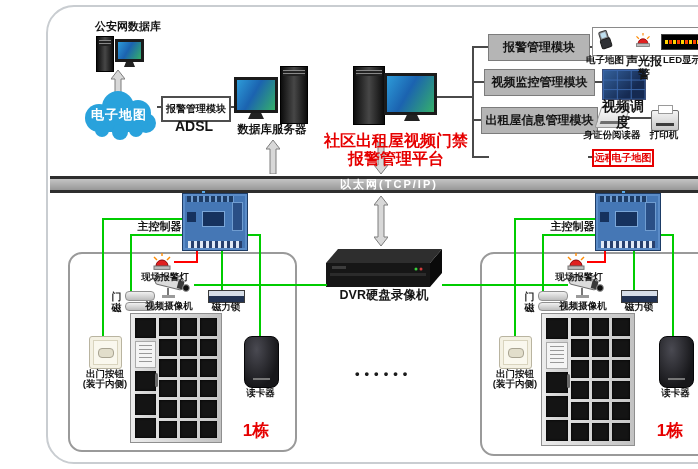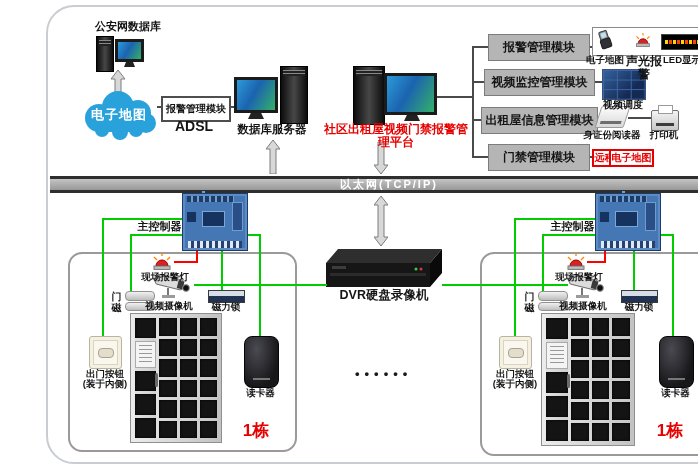--- a/index.html
+++ b/index.html
@@ -121,21 +121,21 @@
     <svg width="14" height="34" viewBox="0 0 14 34">
         <polygon points="7,0 14,9 10,9 10,34 4,34 4,9 0,9" fill="#d8d8d8" stroke="#7d7d7d"></polygon>
       </svg>
   </div>
 
   <div class="abs" style="left:311px;top:64px;width:90px;height:60px;z-index:3">
     <div class="tower" style="left:2px;top:2px;width:30px;height:57px"></div>
     <div class="monitor" style="left:33px;top:9px;width:53px;height:42px"></div>
     <div class="stand" style="left:53px;top:51px;width:16px;height:6px"></div>
   </div>
-  <div class="lbl red" style="left:280px;top:123px;width:152px;font-size:12px">社区出租屋视频门禁报警管理平台</div>
+  <div class="lbl red" style="left:280px;top:132px;width:152px;font-size:16px">社区出租屋视频门禁报警管理平台</div>
   <div class="abs" style="left:334px;top:142px;z-index:2">
     <svg width="14" height="32" viewBox="0 0 14 32">
         <polygon points="7,32 14,23 10,23 10,0 4,0 4,23 0,23" fill="#d8d8d8" stroke="#7d7d7d"></polygon>
       </svg>
   </div>
 
   <div class="line" style="left:388px;top:96px;width:44px;height:2px"></div>
   <div class="line" style="left:432px;top:46px;width:2px;height:112px"></div>
   <div class="line" style="left:432px;top:46px;width:17px;height:2px"></div>
   <div class="line" style="left:432px;top:81px;width:13px;height:2px"></div>
@@ -166,30 +166,29 @@
     </svg>
   </div>
   <div class="ledbox" style="left:621px;top:34px;width:40px;height:14px"></div>
   <div class="lbl" style="left:544px;top:55px;width:42px;font-size:9.5px">电子地图</div>
   <div class="lbl" style="left:583px;top:55px;width:42px;font-size:12px">声光报警</div>
   <div class="lbl" style="left:620px;top:55px;width:44px;font-size:9.5px">LED显示</div>
 
   <div class="module" style="left:444px;top:69px;width:109px;height:25px">视频监控管理模块</div>
   <div class="line" style="left:553px;top:81px;width:9px;height:2px"></div>
   <div class="videowall" style="left:562px;top:69px;width:42px;height:29px"></div>
-  <div class="lbl" style="left:560px;top:99px;width:46px;font-size:10px">视频调度</div>
+  <div class="lbl" style="left:560px;top:99px;width:46px;font-size:14px">视频调度</div>
 
   <div class="module" style="left:441px;top:107px;width:115px;height:25px">出租屋信息管理模块</div>
   <div class="idreader" style="left:558px;top:106px;width:27px;height:20px"></div>
   <div class="line" style="left:588px;top:117px;width:23px;height:2px"></div>
   <div class="printer" style="left:611px;top:110px;width:26px;height:19px"></div>
   <div class="lbl" style="left:542px;top:130px;width:60px;font-size:9.5px">身证份阅读器</div>
   <div class="lbl" style="left:607px;top:130px;width:34px;font-size:9.5px">打印机</div>
 
-  <div class="module" style="left:448px;top:144px;width:100px;height:25px">门禁管理模块</div>
   <div class="line" style="left:548px;top:156px;width:4px;height:2px"></div>
   <div class="redbox" style="left:552px;top:149px;width:45px;height:18px">远程控制</div>
   <div class="line" style="left:597px;top:157px;width:5px;height:2px"></div>
   <div class="redbox" style="left:569px;top:149px;width:45px;height:18px">电子地图</div>
 
   <div class="ethbar">
       <span>以太网(TCP/IP)</span>
     </div>
 
   <div class="wire bl" style="left:162px;top:191px;width:3px;height:7px"></div>

